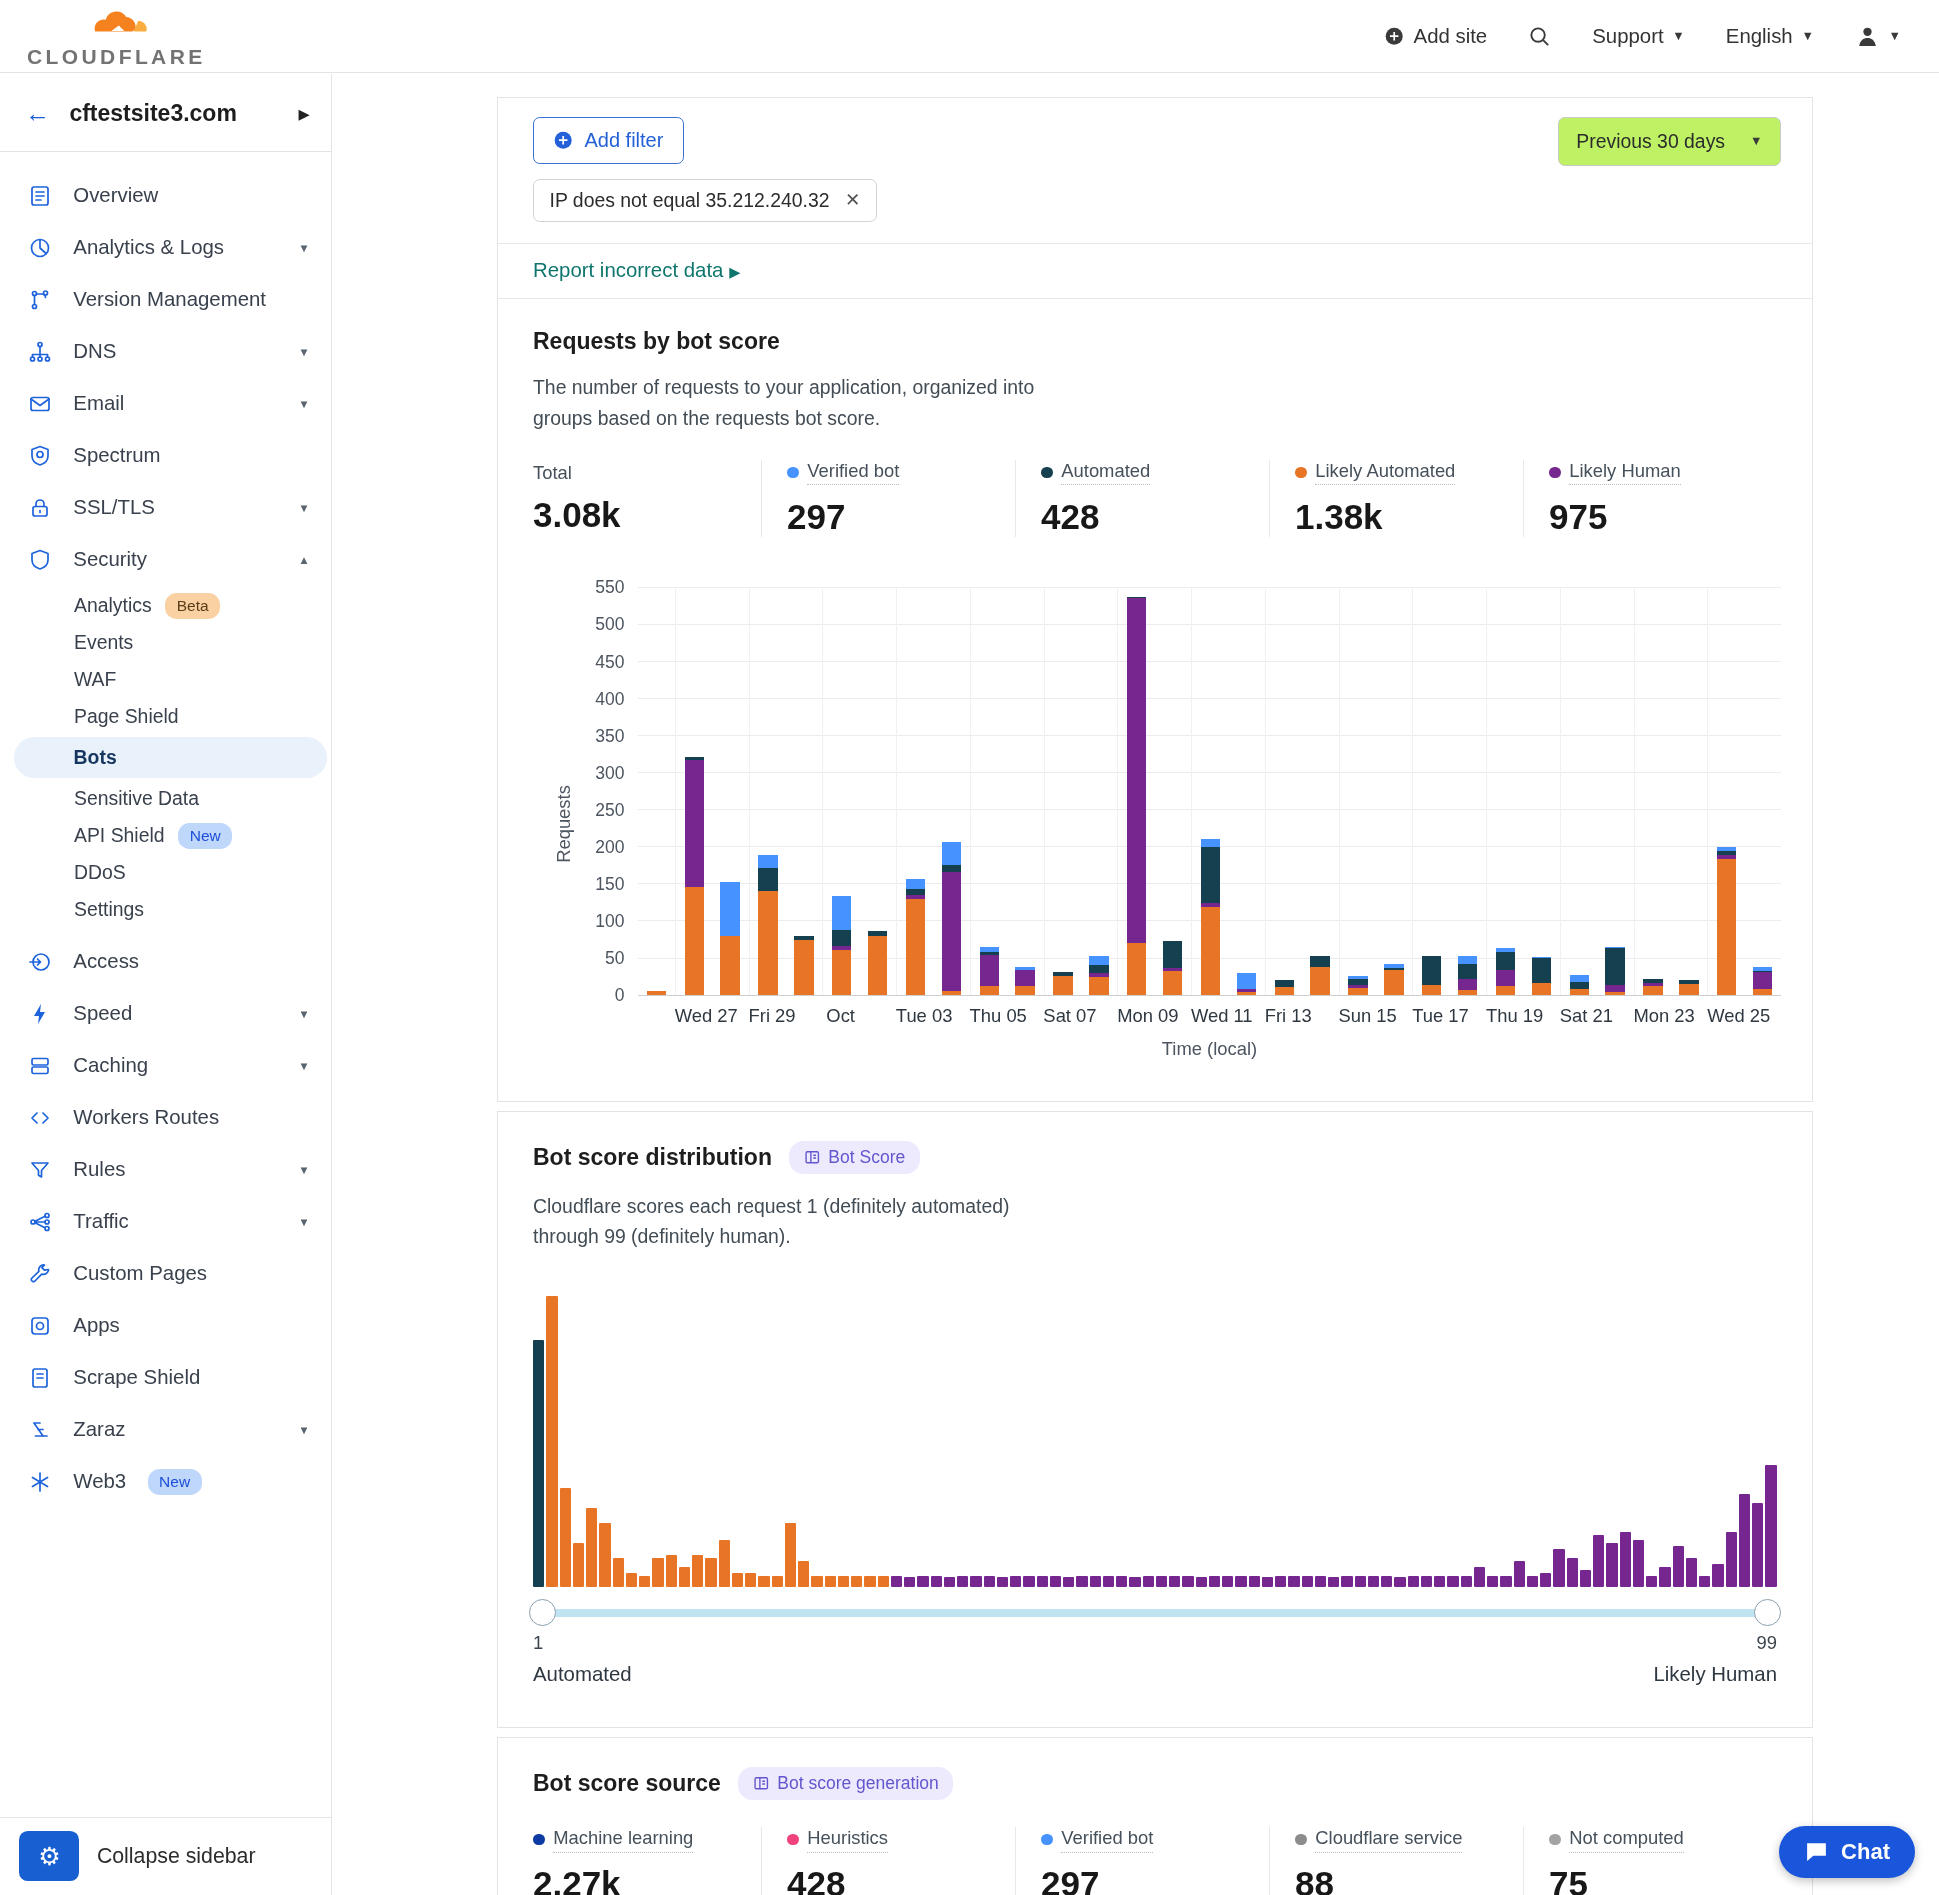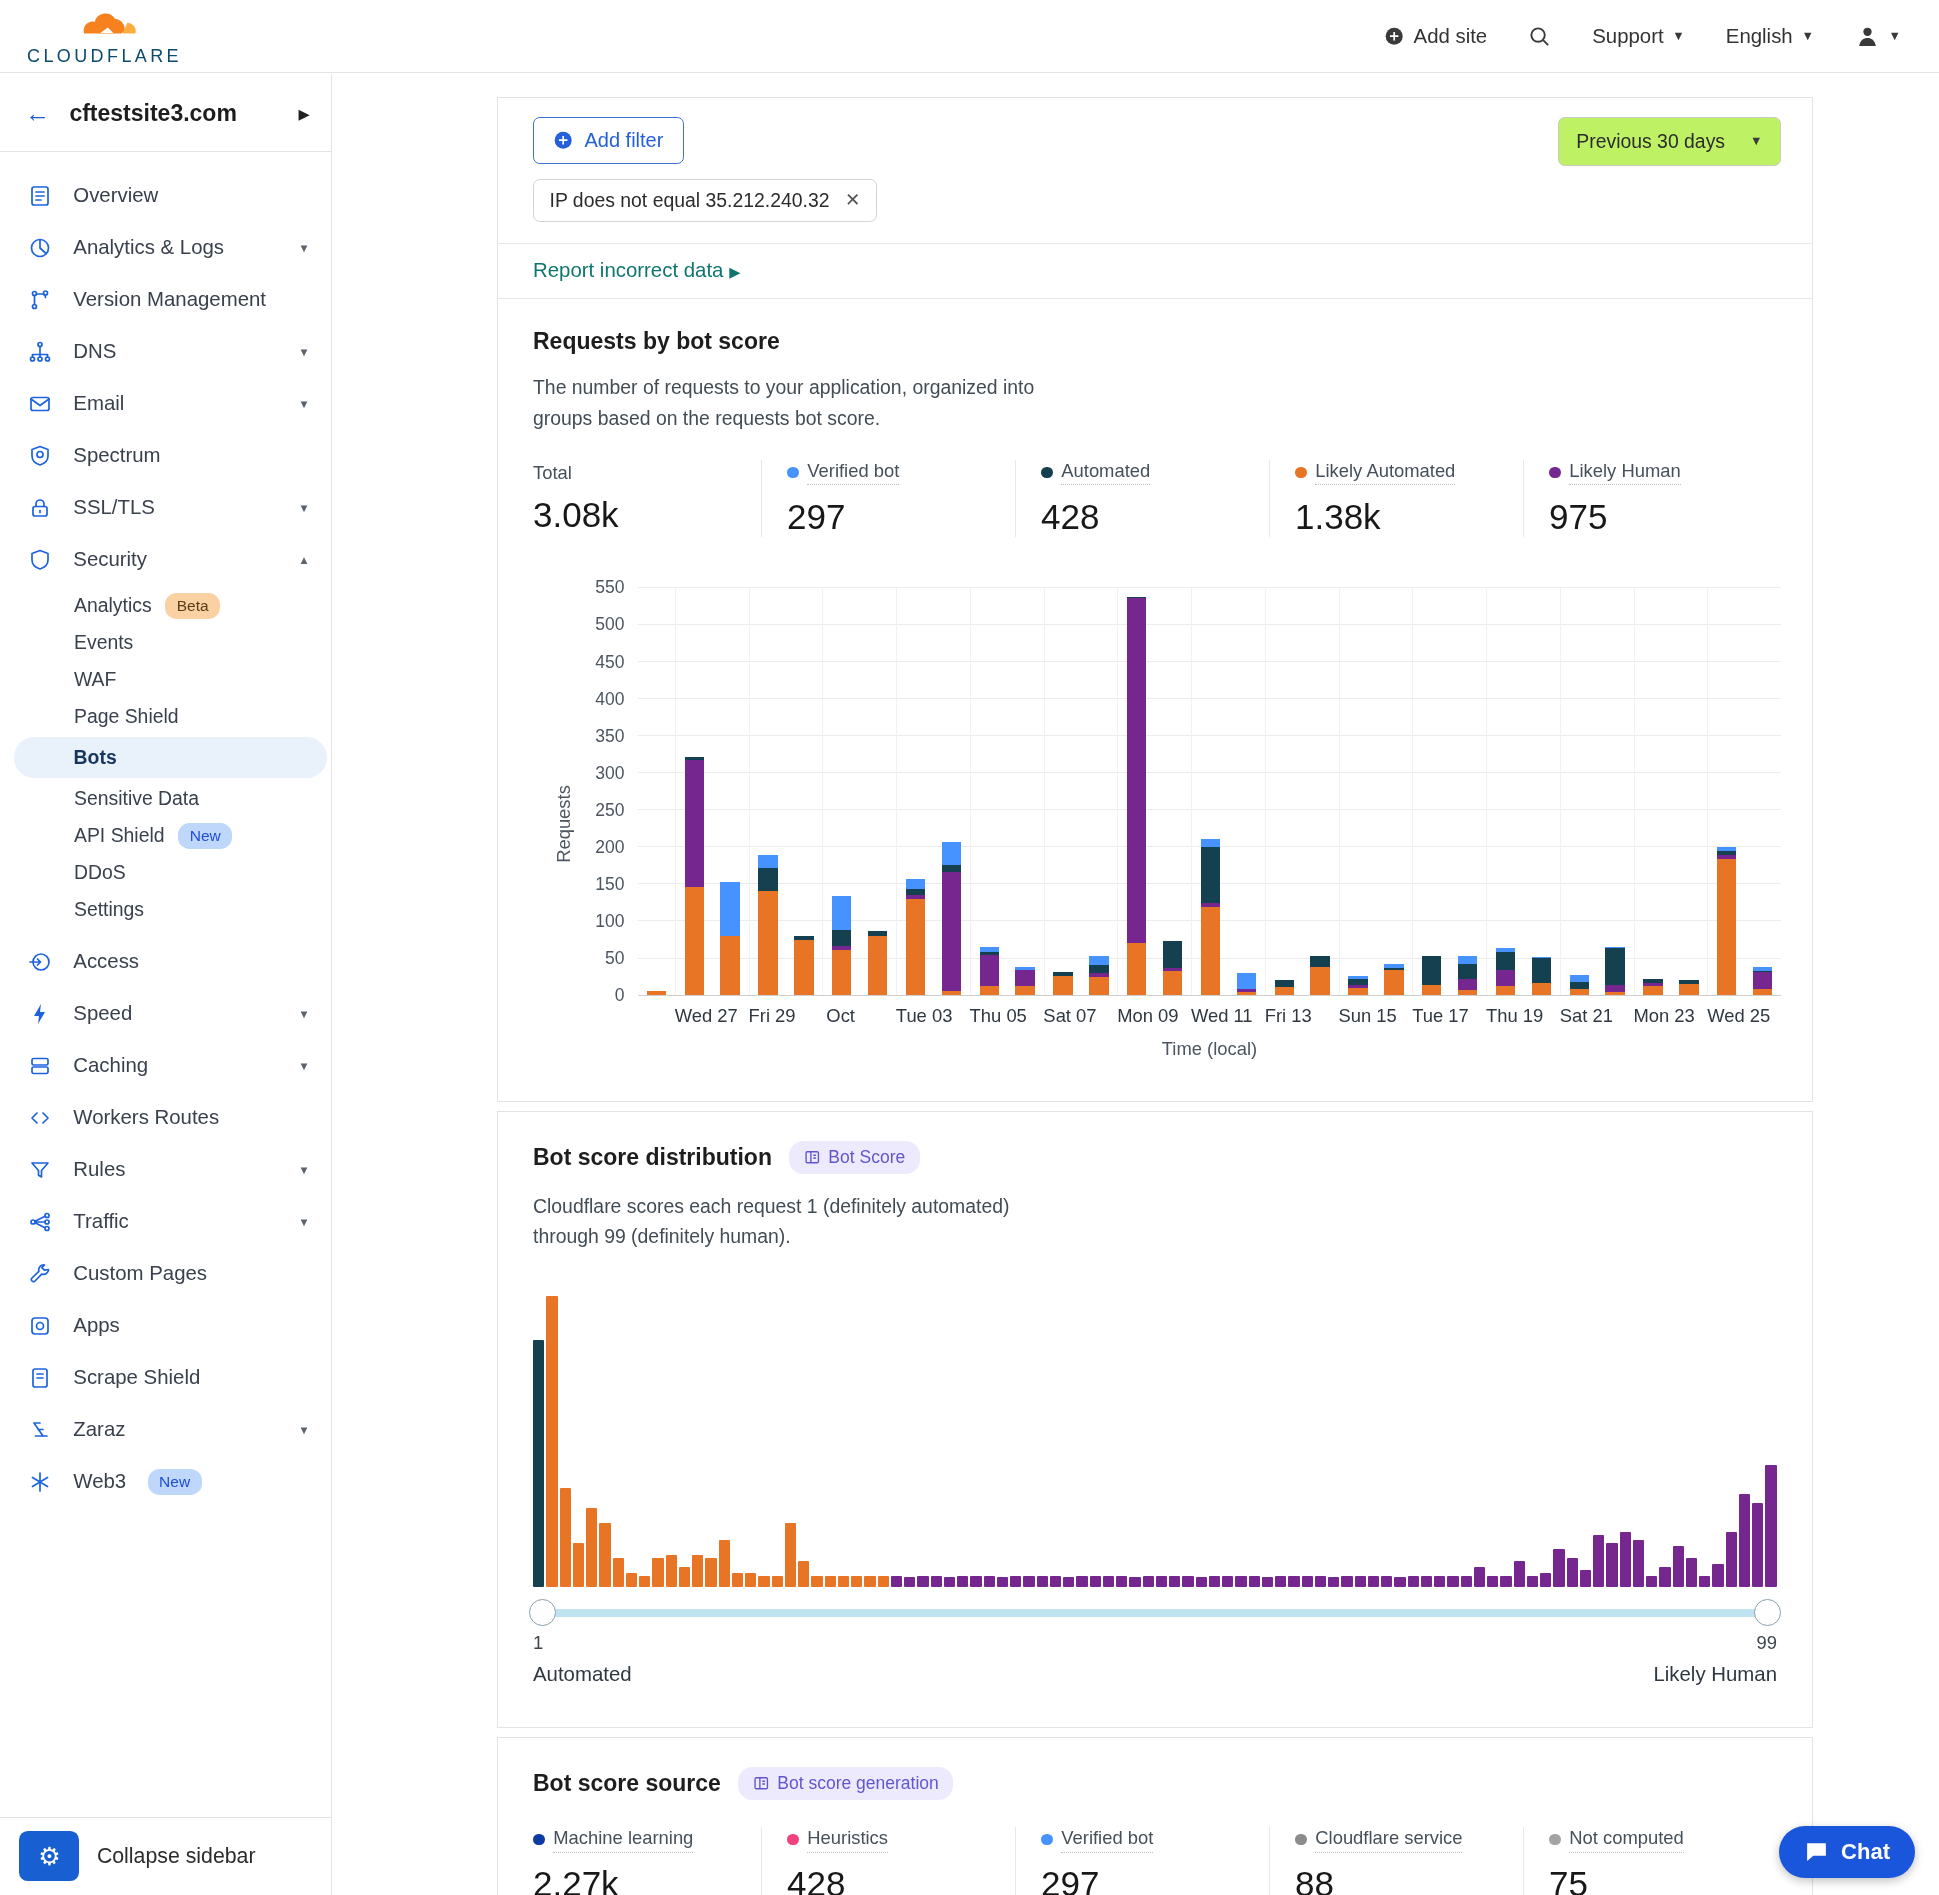--- a/index.html
+++ b/index.html
@@ -2,21 +2,21 @@
 <html><head>
 <meta charset="utf-8">
 <style>
   * { margin:0; padding:0; box-sizing:border-box; }
   html,body { width:1940px; height:1895px; }
   body { font-family:"Liberation Sans", sans-serif; background:#fff; color:#1d1d1d; position:relative; overflow:hidden; }
 
   
   .topnav { height:73px; border-bottom:1px solid #e3e3e3; display:flex; align-items:center; padding:0 39px 0 27px; background:#fff; }
   .logo { display:flex; flex-direction:column; align-items:center; line-height:1; }
-  .logo-word { font-size:18px; font-weight:normal; letter-spacing:3.4px; color:#0c4a6e; margin-top:1.9px; }
+  .logo-word { font-size:21px; font-weight:bold; letter-spacing:3.4px; color:#737373; margin-top:1.9px; }
   .nav-right { margin-left:auto; display:flex; align-items:center; gap:41px; font-size:20.4px; color:#333; }
   .nav-item { display:flex; align-items:center; gap:8.7px; cursor:pointer; }
   .chev { font-size:12.6px; color:#3a3a3a; }
 
   
   .sidebar { position:absolute; top:74px; left:0; width:332px; bottom:0; border-right:1px solid #e3e3e3; display:flex; flex-direction:column; background:#fff; }
   .site-row { display:flex; align-items:center; gap:19.4px; padding:25px 21.3px 23px 25px; border-bottom:1px solid #e3e3e3; }
   .site-name { font-size:23px; font-weight:bold; color:#1d1d1d; flex:1; }
   .back-arrow { color:#1a5cd8; font-size:25px; }
   .site-chev { color:#222; font-size:14.6px; }
@@ -57,21 +57,21 @@
   .pill-badge { display:inline-flex; align-items:center; gap:7.8px; background:#edeafd; color:#6256ce; border-radius:14.6px; padding:5.8px 14.6px; font-size:17.5px; cursor:pointer; }
   .sec-desc { margin-top:17.5px; font-size:19.4px; color:#424c55; line-height:1.55; max-width:543px; }
 
   
   .stats-row { margin-top:27px; display:flex;align-items:center; }
   .stat { flex:1; padding-left:25px; border-left:1px solid #e8e8e8; }
   .stat:first-child { padding-left:0; border-left:none; }
   .stat-label { font-size:18.4px; color:#45505a; display:inline-flex; align-items:center; gap:8.7px; }
   .stat-label .txt { border-bottom:1.9px dotted #b9bfc6; padding-bottom:2.9px; }
   .dot { width:11.6px; height:11.6px; border-radius:50%; flex:none; }
-  .stat-value { margin-top:11.6px; font-size:35px; color:#181818; font-weight:400; }
+  .stat-value { margin-top:11.6px; font-size:35px; color:#181818; font-weight:700; }
 
   
   .chart-wrap { margin-top:50px; position:relative; padding-left:105px; }
   .yaxis-label { position:absolute; left:-7.8px; top:50%; transform:translateY(-50%) rotate(-90deg); font-size:18.4px; color:#4c5560; }
   .ytick { position:absolute; right:100%; transform:translateY(50%); padding-right:13.6px; font-size:17.5px; color:#4c5560; white-space:nowrap; }
   .plot { position:relative; height:408px; width:1143px; }
   .gridline { position:absolute; left:0; right:0; height:1px; background:#ececec; }
   .gridline.zero { background:#cfcfcf; }
   .cols { position:absolute; inset:0; display:flex; }
   .col { width:37px; position:relative; }

